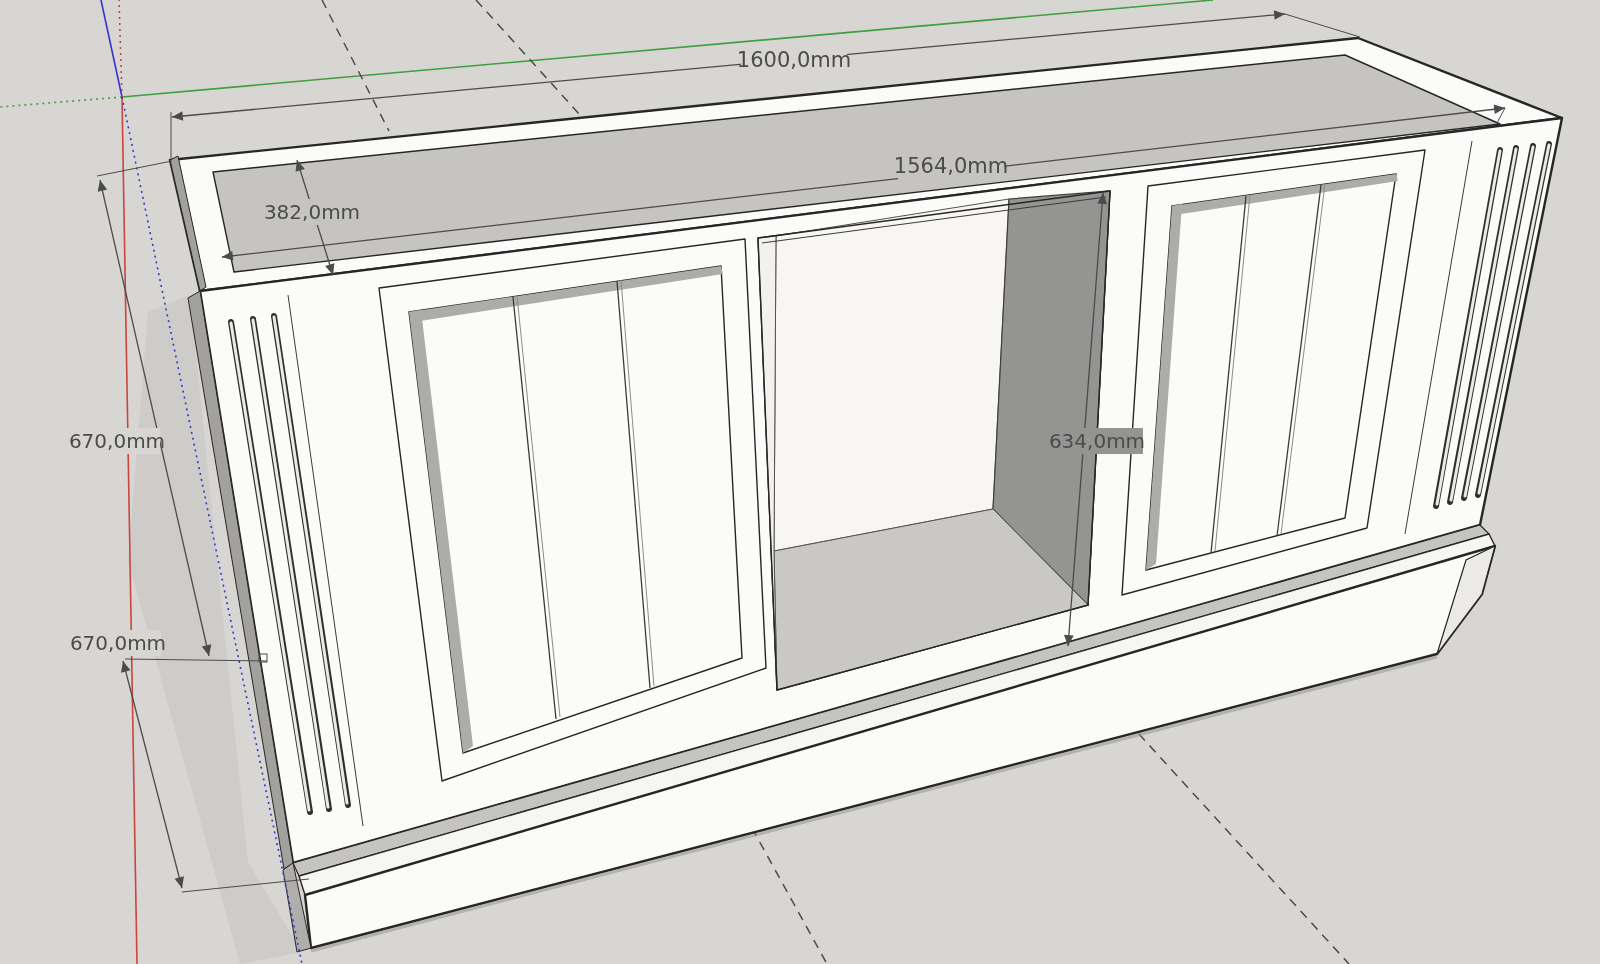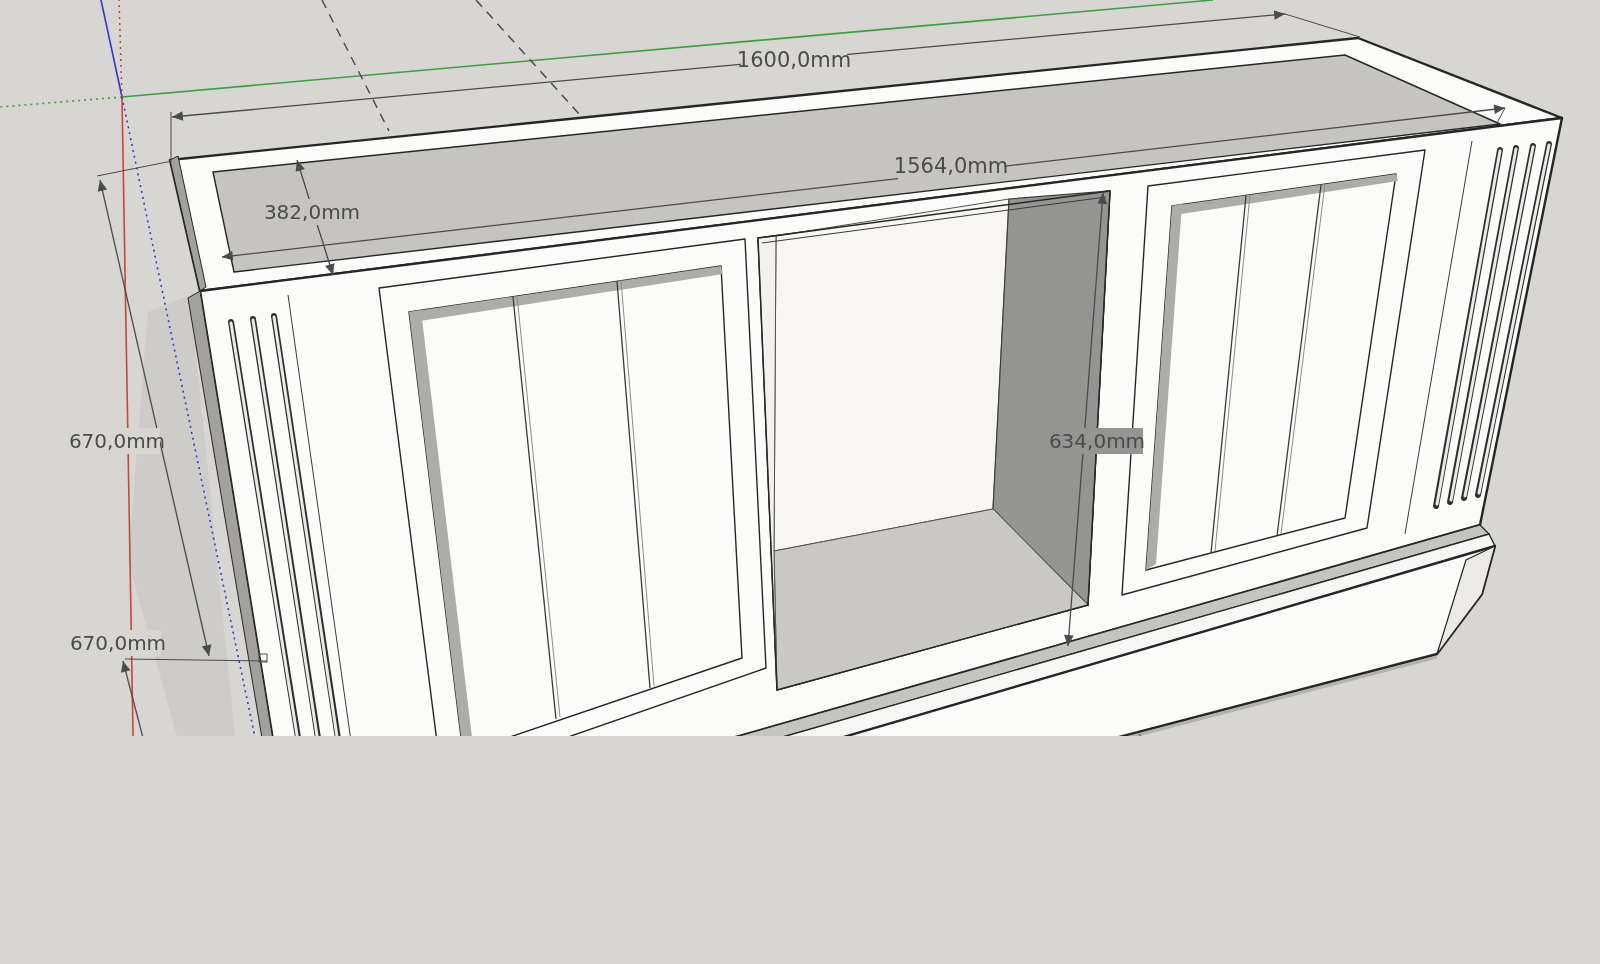--- a/index.html
+++ b/index.html
@@ -2,21 +2,21 @@
 <html style="--c-bg: #d8d6d2; --c-white: #fbfbfa; --c-topgray: #c6c4c1; --c-darkwall: #949492; --c-floor: #cac8c4; --c-backwall: #f7f6f4; --c-sliver: #a3a19e; --c-panelshadow: #aeaca9; --c-outline: #262626; --c-dim: #4b4b4b; --c-axis-red: #c8463c; --c-axis-green: #3f9e42; --c-axis-blue: #3434cf;"><head>
 <meta charset="utf-8">
 <style>
   :root{
     --c-bg:#d8d6d2; --c-white:#fbfbfa; --c-white2:#f6f6f4; --c-topgray:#c6c4c1;
     --c-darkwall:#949492; --c-floor:#cac8c4; --c-backwall:#f7f6f4; --c-sliver:#a3a19e;
     --c-shadowband:#c6c4c0; --c-panelshadow:#aeaca9; --c-outline:#262626; --c-edge:#3a3a3a;
     --c-dim:#4b4b4b; --c-axis-red:#c8463c; --c-axis-green:#3f9e42; --c-axis-blue:#3434cf;
   }
   html,body{margin:0;padding:0;background:var(--c-bg);}
-  .stage{width:1600px;height:736px;position:relative;overflow:hidden;
+  .stage{width:1600px;height:964px;position:relative;overflow:hidden;
          font-family:"DejaVu Sans","Liberation Sans",sans-serif;}
   svg{display:block;width:1600px;height:964px;}
   .face{stroke:var(--c-outline);stroke-width:1.4;stroke-linejoin:round;}
   .face-white{fill:var(--c-white);}
   .face-white2{fill:var(--c-white2);}
   .silhouette{stroke-width:2.4;}
   .thin{stroke:var(--c-edge);stroke-width:1;fill:none;}
   .dimline{stroke:var(--c-dim);stroke-width:1.3;fill:none;}
   .extline{stroke:var(--c-dim);stroke-width:1;fill:none;}
   .dimtext{fill:var(--c-dim);font-size:20px;text-anchor:middle;}

